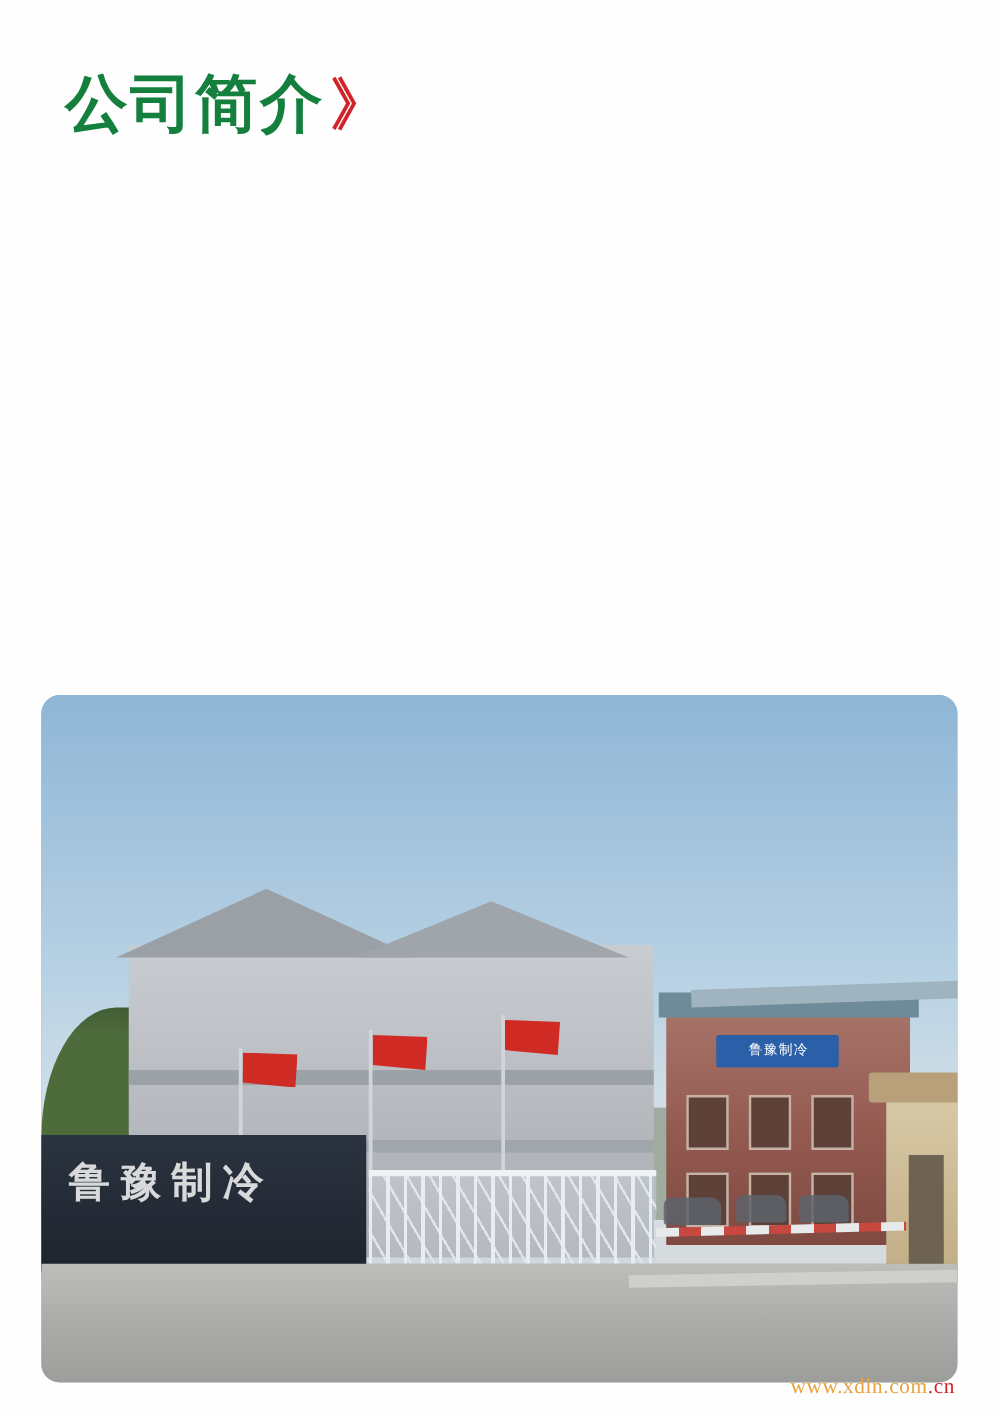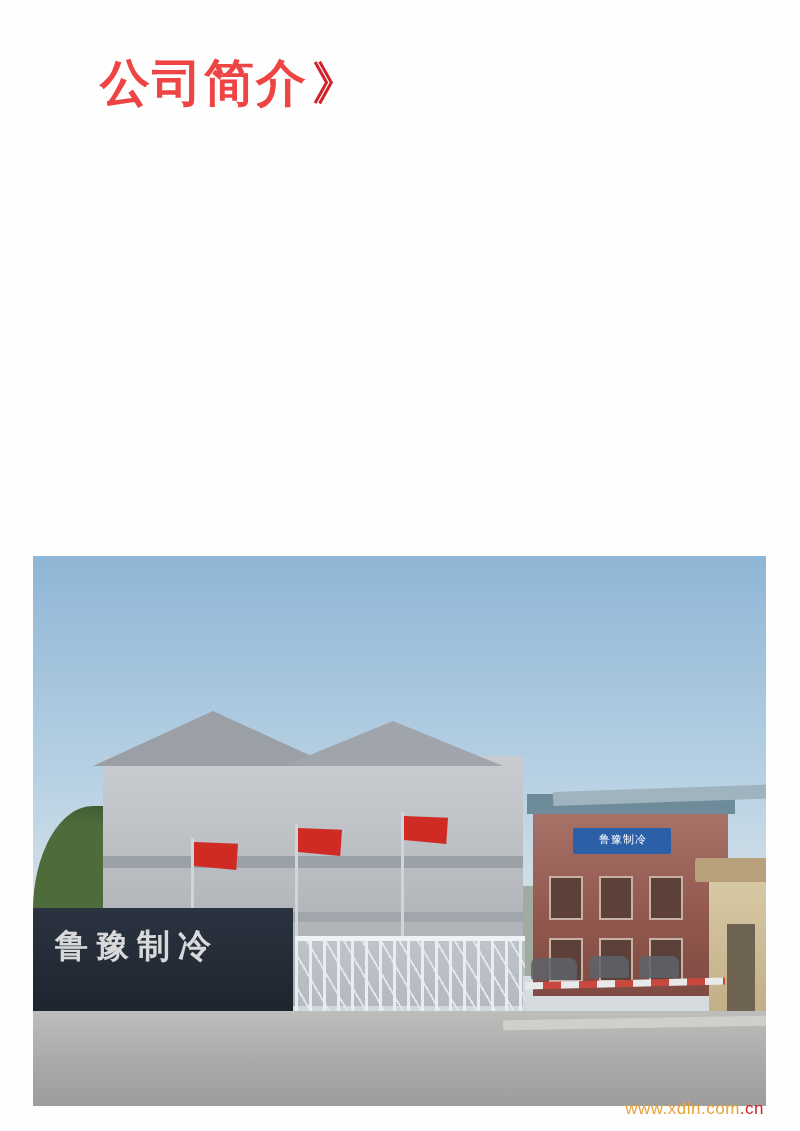--- a/index.html
+++ b/index.html
@@ -28,22 +28,21 @@
     display: flex;
     align-items: flex-end;
     color: #d2232a;
   }
   .heading-title {
     font-family: "DejaVu Sans", sans-serif;
     font-weight: bold;
     font-size: 50px;
     line-height: 1;
     letter-spacing: 2px;
-    color: #ef4444;
-    margin-left: 48px;
+    color: #15803d;
   }
   .heading-mark {
     font-family: "DejaVu Sans", sans-serif;
     font-weight: bold;
     font-size: 46px;
     line-height: 1;
     margin-left: 4px;
     color: #d2232a;
     transform: translateY(-2px);
   }
@@ -69,20 +68,21 @@
 
   
   .photo {
     position: absolute;
     left: 33px;
     top: 556px;
     width: 733px;
     height: 550px;
     overflow: hidden;
     background: #9fb0bd;
+    border-radius: 15px;
   }
   .photo-inner {
     position: absolute;
     inset: 0;
     
     background:
       linear-gradient(#8fb6d6 0%, #b9d2e4 42%, #cfdde6 58%, #d8e0e4 70%, #d2d4d4 100%);
   }
   
   .hill-a {
@@ -343,21 +343,21 @@
     background: #5d646b;
     border-radius: 6px 8px 3px 3px;
     opacity: .85;
   }
 
   
   .watermark {
     position: absolute;
     right: 36px;
     bottom: 12px;
-    font-family: Liberation Sans, sans-serif;
+    font-family: Liberation Serif, serif;
     font-size: 17px;
     letter-spacing: .5px;
     color: #e8a33d;
     white-space: nowrap;
   }
   .watermark .cn {
     color: #d2232a;
   }
 </style>
 </head>

